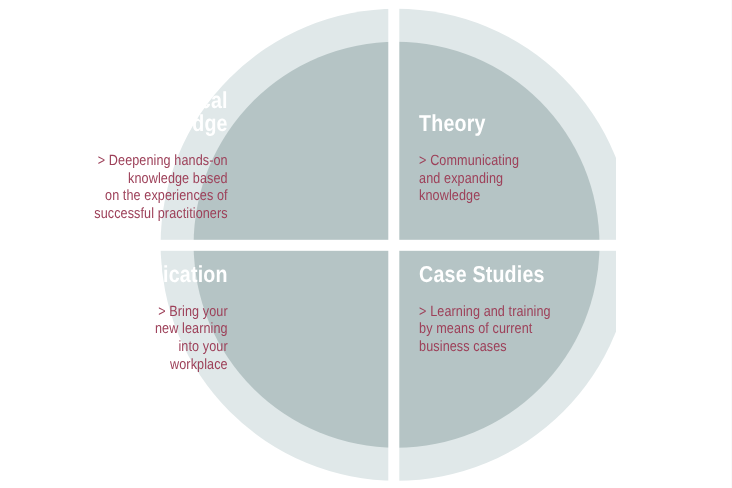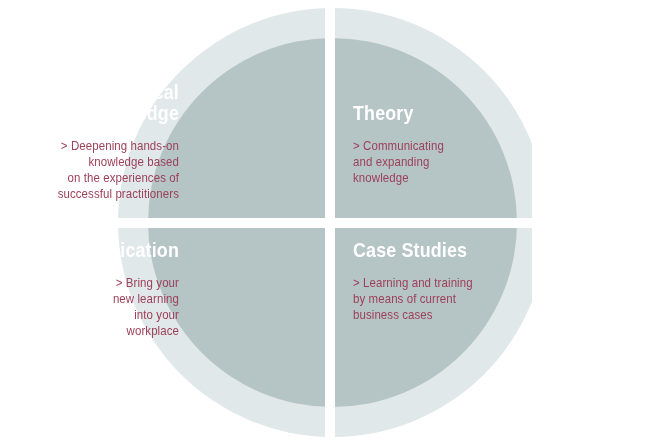--- a/index.html
+++ b/index.html
@@ -7,20 +7,21 @@
     padding: 0;
     background: #ffffff;
   }
   .stage {
     position: relative;
     width: 532px;
     height: 444px;
     background: var(--background, #ffffff);
     overflow: hidden;
     font-family: "Liberation Sans", sans-serif;
+    margin-left: 28px;
   }
   .ring {
     position: absolute;
     left: 118px;
     top: 8px;
     width: 429px;
     height: 429px;
     border-radius: 50%;
     background: var(--outer-ring, #e0e8e9);
   }

